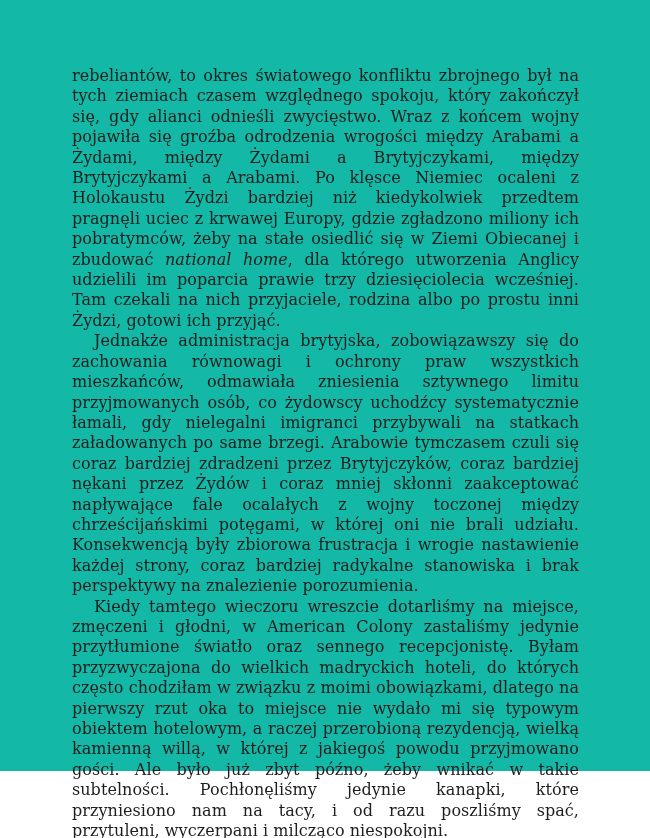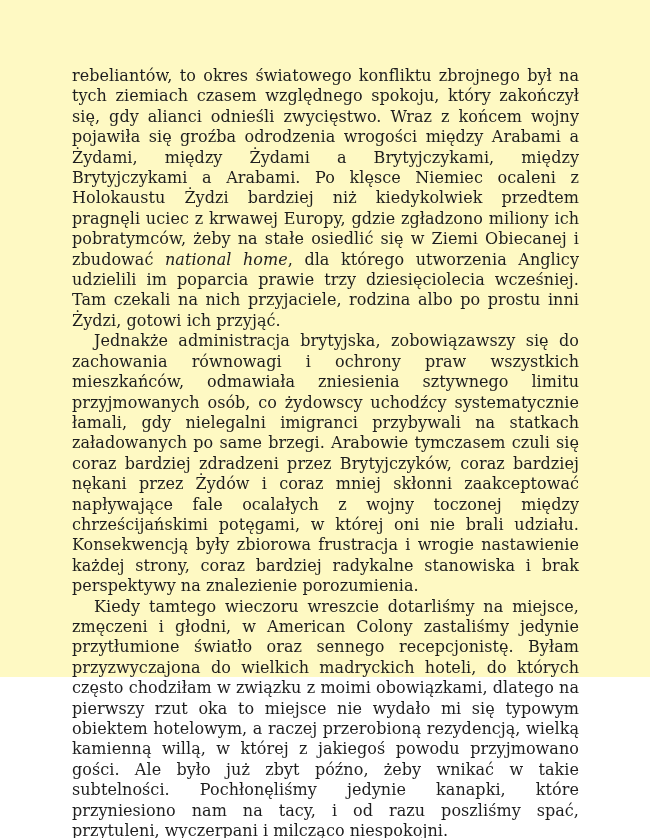--- a/index.html
+++ b/index.html
@@ -11,22 +11,22 @@
     height: 838px;
     background: #ffffff;
     position: relative;
     overflow: hidden;
   }
   .page {
     position: absolute;
     left: 0;
     top: 0;
     width: 650px;
-    height: 677px;
-    background: #fef9c3;
+    height: 771px;
+    background: #14b8a6;
   }
   .text-block {
     position: absolute;
     left: 72px;
     top: 66px;
     width: 507px;
     font-family: "DejaVu Serif", "Liberation Serif", serif;
     font-size: 16px;
     line-height: 20.4px;
     text-align: justify;

